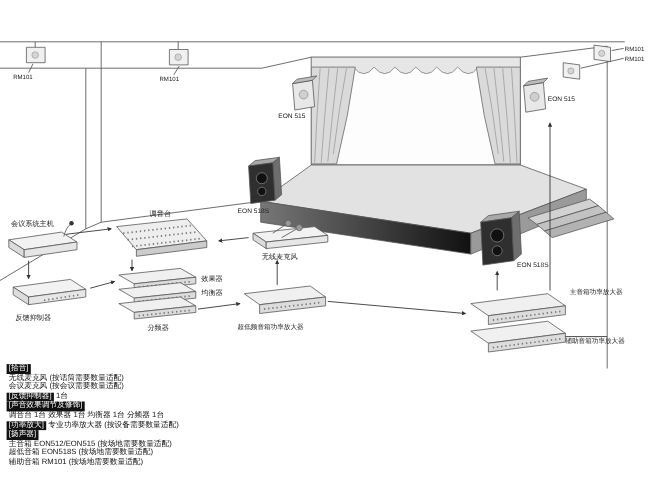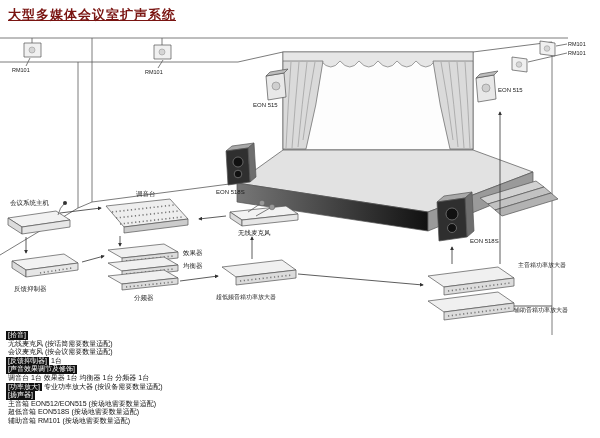--- a/index.html
+++ b/index.html
@@ -19,21 +19,20 @@
   .note-row{white-space:nowrap;}
   .tag{background:#111;color:#fff;padding:0 2px;display:inline-block;}
   .tag:empty{display:none;}
   .txt{padding-left:2px;}
 </style>
 </head>
 <body>
 
 <div id="canvas">
 
-  <div id="title">大型多媒体会议室扩声系统</div>
 
   <svg width="600" height="438" viewBox="0 0 600 438">
     <defs>
       <linearGradient id="gfront" x1="0" y1="0" x2="1" y2="0">
         <stop offset="0" stop-color="#777"></stop>
           <stop offset="1" stop-color="#111"></stop>
       </linearGradient>
       <marker id="arr" viewBox="0 0 10 10" refX="8" refY="5" markerWidth="5" markerHeight="5" orient="auto">
         <path d="M0,0L10,5L0,10z" fill="#333"></path>
       </marker>

